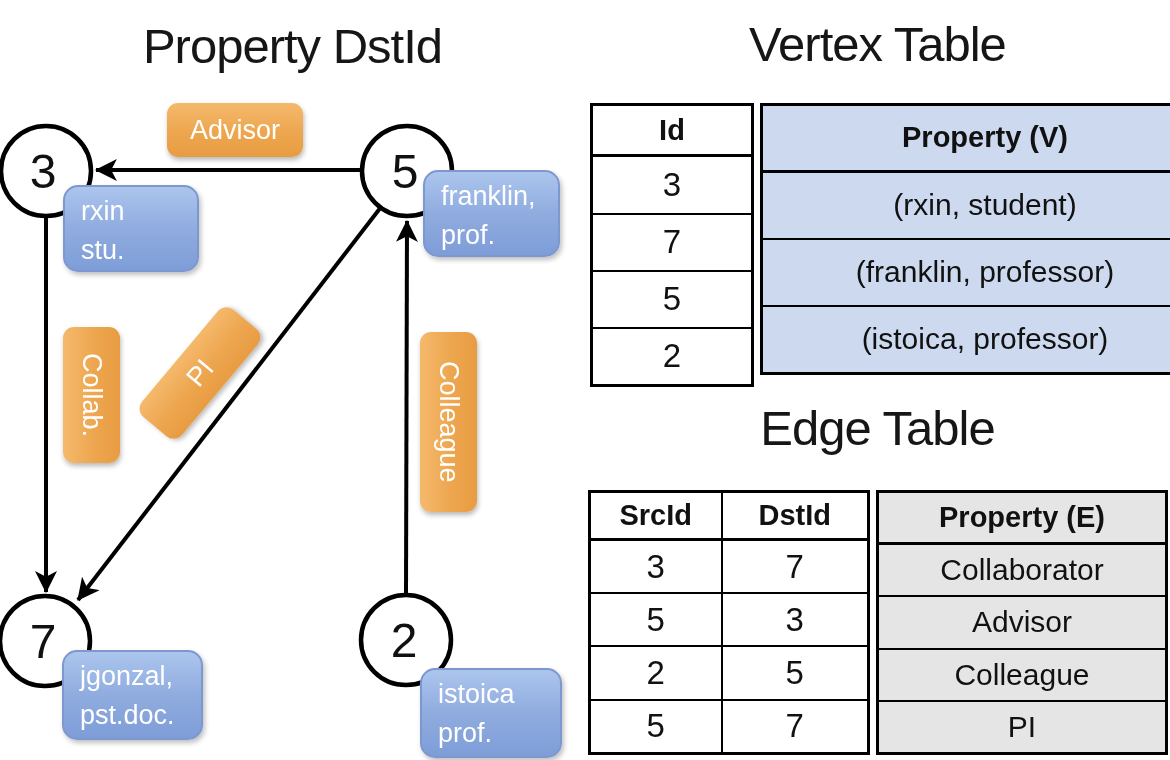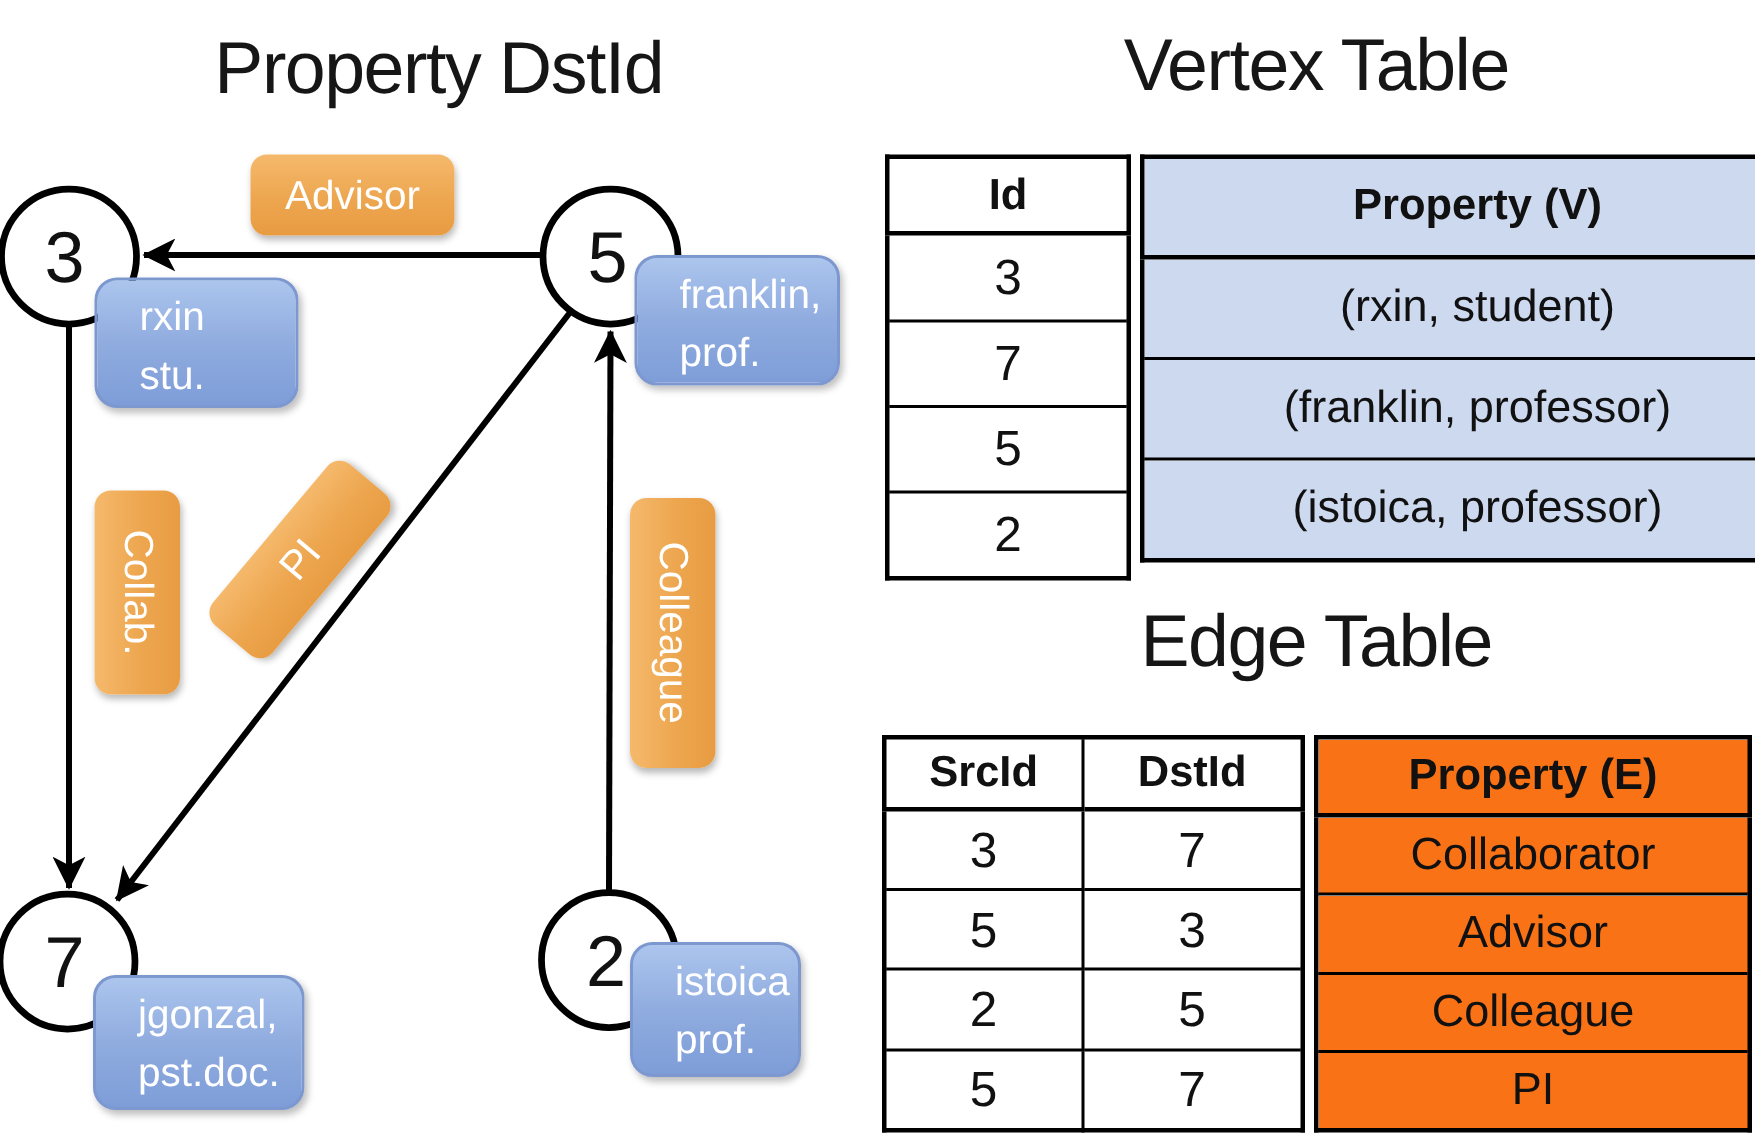--- a/index.html
+++ b/index.html
@@ -31,37 +31,37 @@
   #lbl-advisor{left:167px;top:103px;width:136px;height:54px;}
   #lbl-collab{left:63px;top:327px;width:57px;height:136px;}
   #lbl-colleague{left:420px;top:332px;width:57px;height:180px;}
   #lbl-pi{left:130px;top:347px;width:140px;height:52px;transform:rotate(-50deg);}
 
   
   .nbox{
     position:absolute;box-sizing:border-box;
     background:linear-gradient(180deg,#ABC5ED 0%,#90ACDF 50%,#7E9DD8 100%);
     border:2px solid #7D97CF;border-radius:15px;
-    color:#fff;font-size:27px;line-height:39px;padding:5px 6px 0 28px;
+    color:#fff;font-size:27px;line-height:39px;padding:5px 6px 0 16px;
     box-shadow:2px 3px 5px rgba(0,0,0,0.25);
   }
   #box-rxin{left:63px;top:185px;width:136px;height:87px;}
   #box-franklin{left:423px;top:170px;width:137px;height:87px;}
   #box-jgonzal{left:62px;top:650px;width:141px;height:90px;}
-  #box-istoica{left:420px;top:628px;width:114px;height:90px;}
+  #box-istoica{left:420px;top:668px;width:142px;height:90px;}
 
   
   table{border-collapse:collapse;position:absolute;table-layout:fixed;}
   td,th{border:2px solid #000;text-align:center;vertical-align:middle;padding:0;overflow:hidden;}
   th{font-weight:bold;font-size:29px;}
   td{font-size:30px;}
   .outer{border:3px solid #000;}
   tr.hdr th{border-bottom:3px solid #000;}
   .vprop{background:#CCD9EF;}
-  .eprop{background:#f97316;}
+  .eprop{background:#e5e5e5;}
   #vt-id{left:590px;top:103px;width:164px;height:284px;}
   #vt-prop{left:760px;top:103px;width:450px;height:272px;}
   #et-ids{left:588px;top:490px;width:279px;height:265px;}
   #et-prop{left:876px;top:490px;width:292px;height:265px;}
   #et-ids col.c1{width:132px;}
   #et-ids col.c2{width:147px;}
   td.idcell{font-size:33px;}
 </style>
 </head>
 <body>

